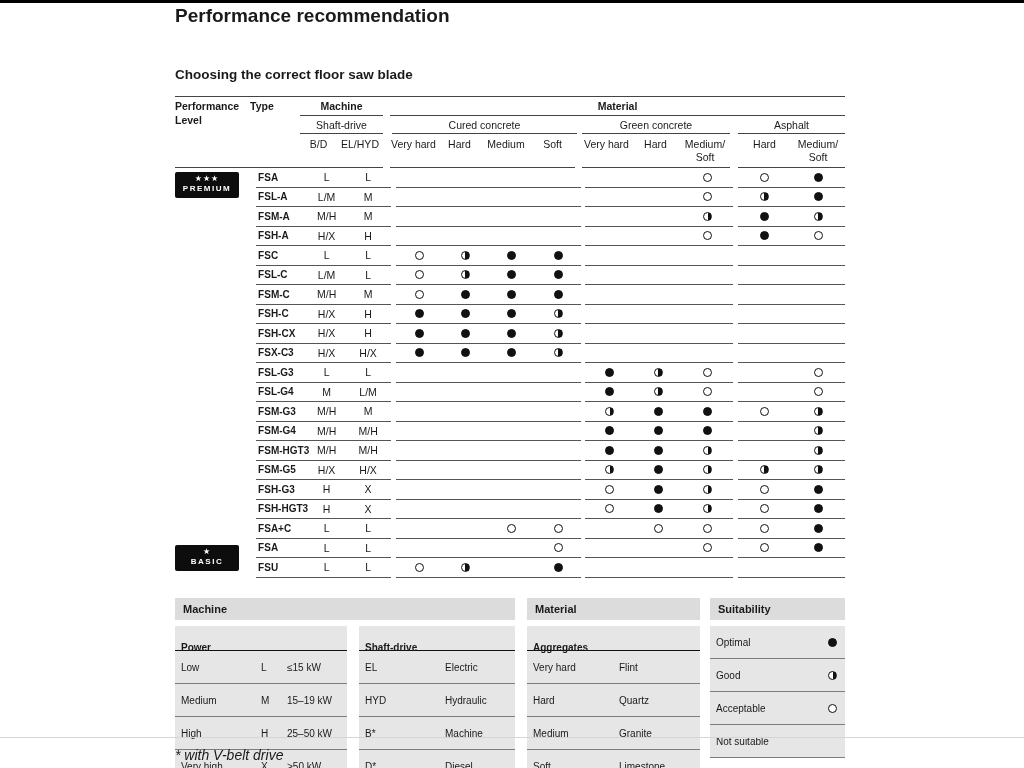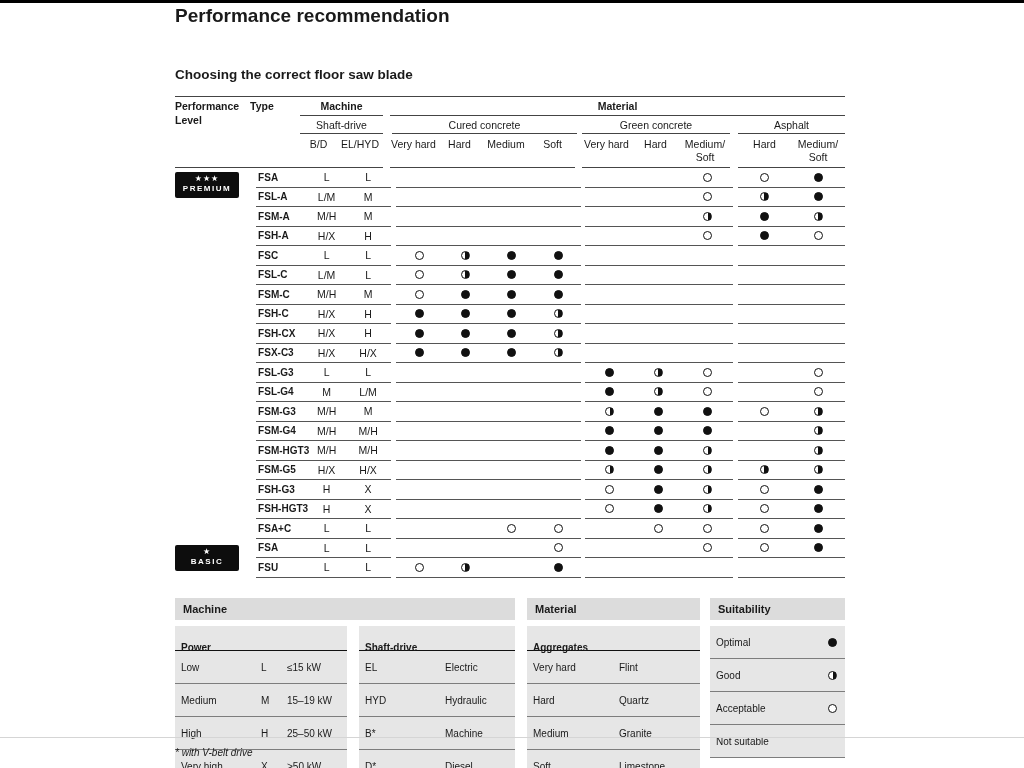--- a/index.html
+++ b/index.html
@@ -82,21 +82,21 @@
   .lt-power { width:172px; } .lt-shaft { width:156px; }
   .lt-head { height:19px; line-height:19px; font-weight:bold; border-bottom:1px solid #111; background:#e6e6e6; padding:12px 6px; }
   .lrow { height:20px; line-height:19px; background:#e6e6e6; border-bottom:1px solid #7d7d7d; display:flex; align-items:center; padding:16px 6px; }
   .p-name { flex:1; } .p-code { width:26px; } .p-val { width:54px; }
   .s-code { width:80px; } .s-name { flex:1; }
   .a-name { width:86px; } .a-val { flex:1; }
   .su-label { flex:1; }
   .su-dot { display:flex; align-items:center; padding-right:2px; }
 
   .bottomline { position:absolute; left:0; top:737px; width:1024px; height:1px; background:#d5d5d5; }
-  .footnote { position:absolute; left:175px; top:747px; font-size:10px; font-style:italic; }
+  .footnote { position:absolute; left:175px; top:747px; font-size:14px; font-style:italic; }
 </style>
 </head>
 <body>
 
 <div class="topbar"></div>
 
 <h1 class="page-title">Performance recommendation</h1>
 <h2 class="section-title">Choosing the correct floor saw blade</h2>
 
 <div class="table">

